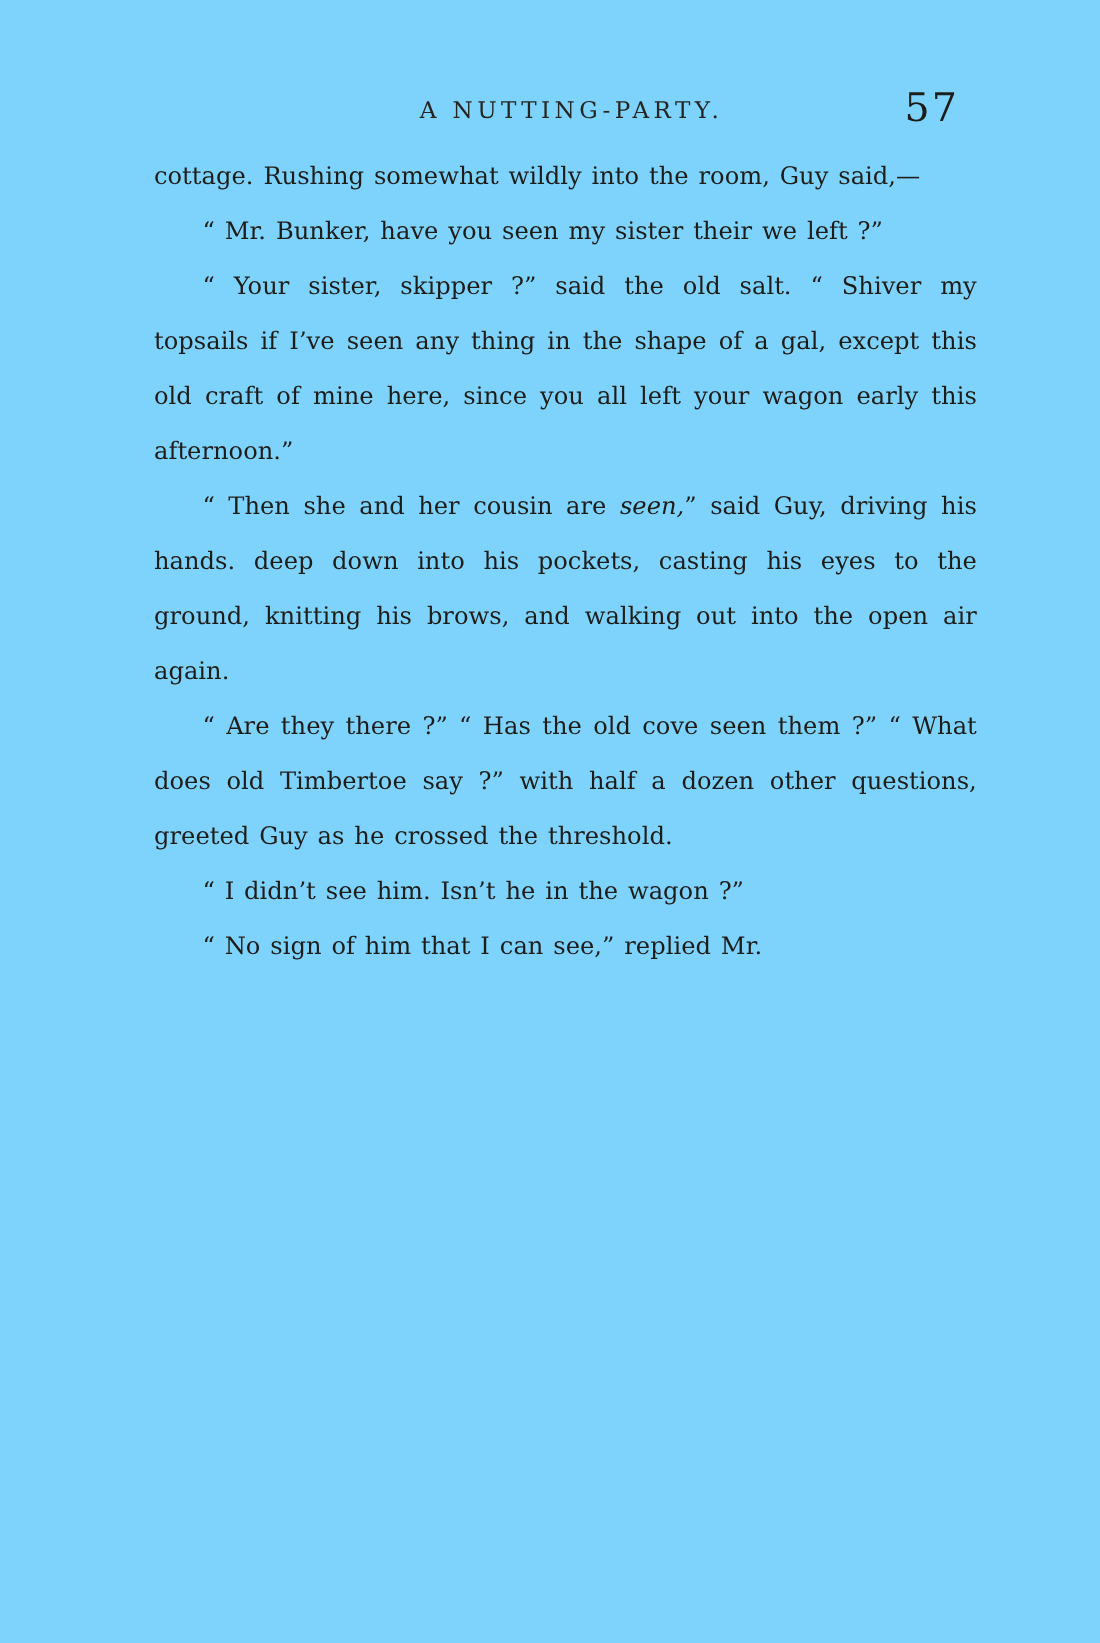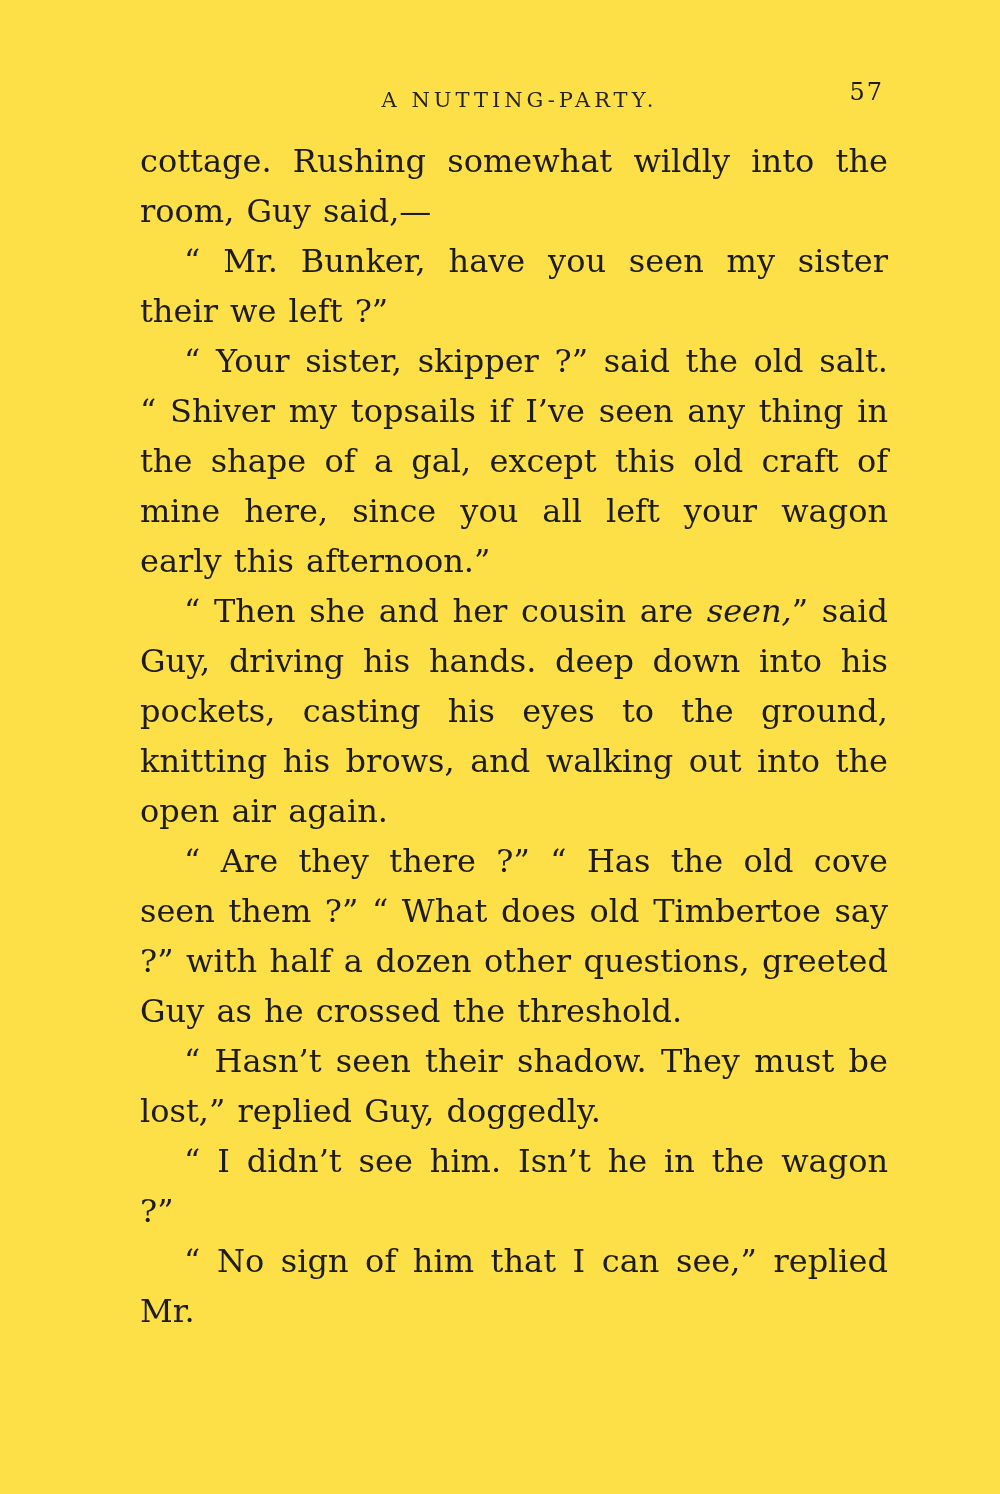--- a/index.html
+++ b/index.html
@@ -5,21 +5,21 @@
     html, body {
       margin: 0;
       padding: 0;
       background: #e9e7e2;
     }
     .page {
       position: relative;
       width: 1000px;
       height: 1494px;
       margin: 0 auto;
-      background: #fde047;
+      background: #7dd3fc;
       color: #1e1c19;
       font-family: "DejaVu Serif", "Liberation Serif", serif;
       box-sizing: border-box;
       padding: 78px 112px 0 140px;
       overflow: hidden;
     }
     .header {
       position: relative;
       height: 44px;
       margin-bottom: 14px;
@@ -29,34 +29,34 @@
       left: 50%;
       transform: translateX(-48%);
       top: 10px;
       font-size: 21px;
       letter-spacing: 4px;
       color: #262420;
       white-space: nowrap;
     }
     .page-number {
       position: absolute;
-      right: 4px;
+      right: 16px;
       top: 0;
-      font-size: 24px;
+      font-size: 36px;
       letter-spacing: 2px;
       color: #1e1c19;
       margin-left: 39px;
     }
     .text-body {
       margin-top: 4px;
     }
     .para {
       margin: 0;
       text-align: justify;
-      font-size: 32px;
+      font-size: 22px;
       line-height: 50px;
       text-indent: 44px;
       word-spacing: 2px;
       color: #1e1c19;
     }
     .para:first-child {
       text-indent: 0;
     }
     .italic {
       font-style: italic;
@@ -69,17 +69,16 @@
   <div class="header">
     <span class="running-title">A NUTTING-PARTY.</span>
     <span class="page-number">57</span>
   </div>
   <div class="text-body">
       <p class="para"><span>cottage.  Rushing somewhat wildly into the room, Guy said,—</span></p>
       <p class="para"><span>“ Mr. Bunker, have you seen my sister their we left ?”</span></p>
       <p class="para"><span>“ Your sister, skipper ?” said the old salt.  “ Shiver my topsails if I’ve seen any thing in the shape of a gal, except this old craft of mine here, since you all left your wagon early this afternoon.”</span></p>
       <p class="para"><span>“ Then she and her cousin are </span><span class="italic">seen,</span><span>” said Guy, driving his hands. deep down into his pockets, casting his eyes to the ground, knitting his brows, and walking out into the open air again.</span></p>
       <p class="para"><span>“ Are they there ?”  “ Has the old cove seen them ?”  “ What does old Timbertoe say ?” with half a dozen other questions, greeted Guy as he crossed the threshold.</span></p>
-      <p class="para"><span>“ Hasn’t seen their shadow.  They must be lost,” replied Guy, doggedly.</span></p>
       <p class="para"><span>“ I didn’t see him.  Isn’t he in the wagon ?”</span></p>
       <p class="para"><span>“ No sign of him that I can see,” replied Mr.</span></p>
     </div>
 </div>
 
 </body></html>

